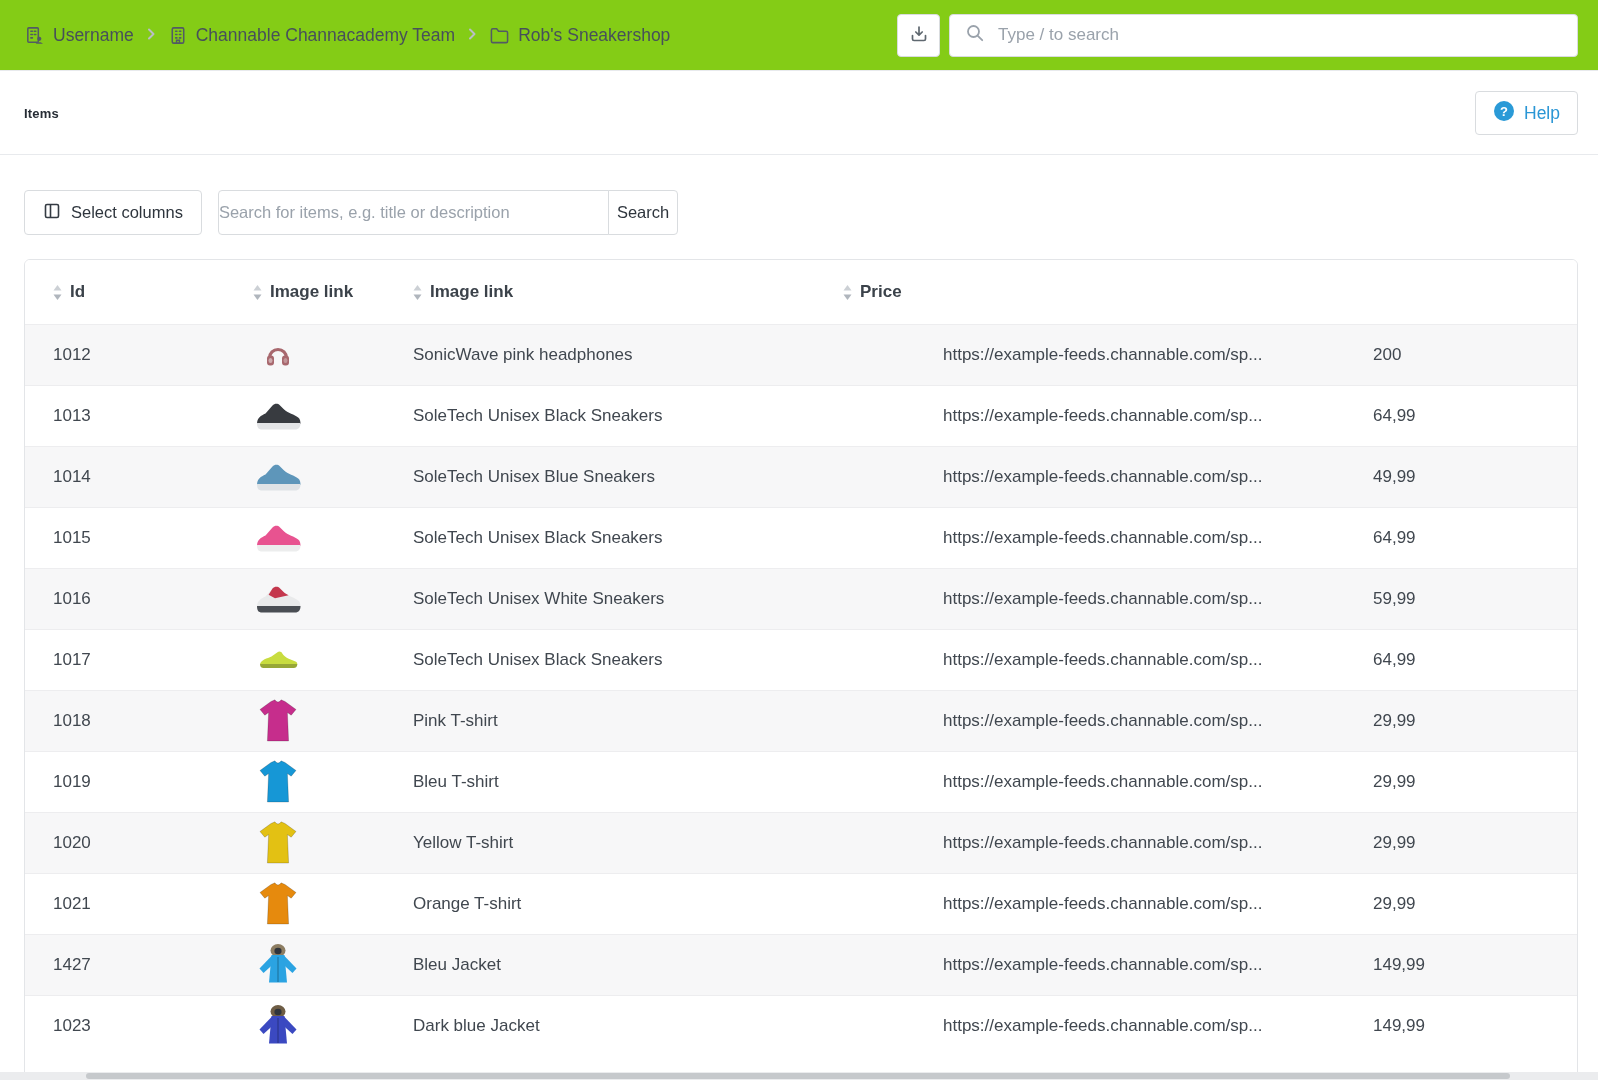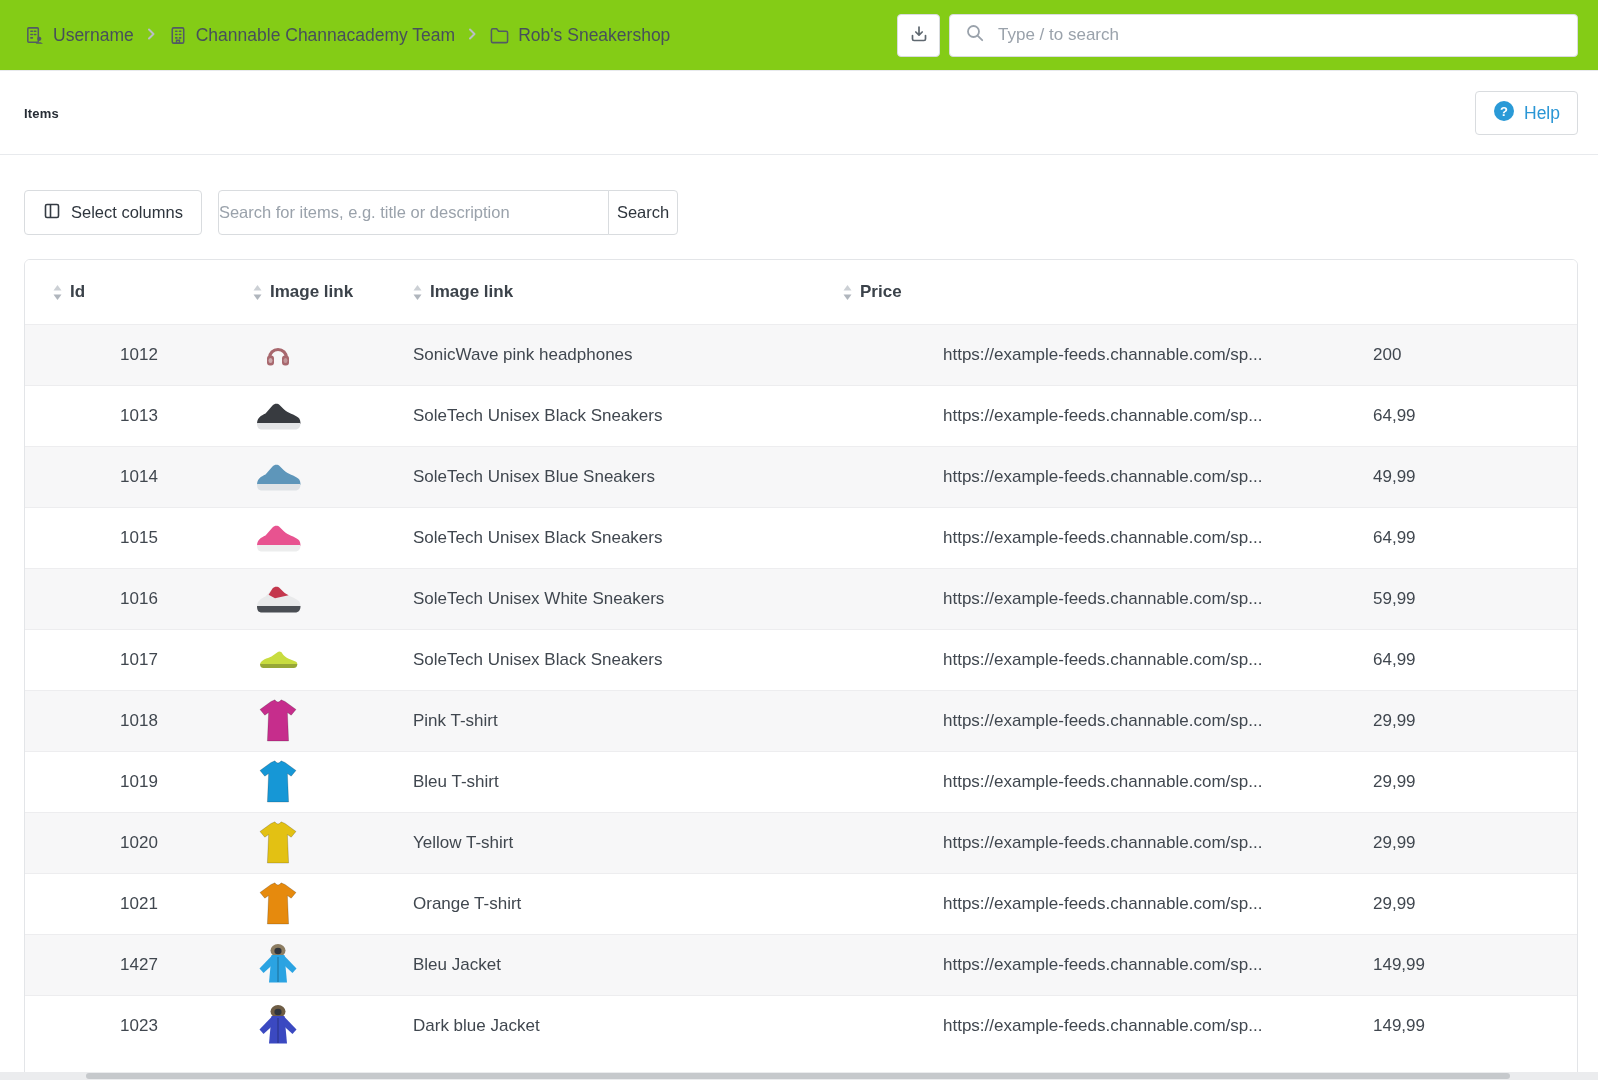--- a/index.html
+++ b/index.html
@@ -38,21 +38,21 @@
 
   
   .table{position:absolute;top:259px;left:24px;width:1554px;height:821px;border:1px solid #e3e5e8;
          border-radius:6px;overflow:hidden;background:#fff;box-sizing:border-box;}
   .t-header{display:flex;height:64px;align-items:center;background:#fff;}
   .th{display:flex;align-items:center;gap:8px;padding-left:28px;box-sizing:border-box;
       font-size:17px;font-weight:600;color:#3b424a;cursor:pointer;}
   .t-row{display:flex;height:61px;align-items:center;border-top:1px solid #ededef;box-sizing:border-box;cursor:pointer;}
   .t-row.striped{background:#f7f7f8;}
   .td{padding-left:28px;box-sizing:border-box;font-size:17px;color:#40474f;white-space:nowrap;overflow:hidden;}
-  .c1{width:200px;text-align:center;} .c2{width:160px;} .c3{width:530px;} .c4{width:430px;} .c5{flex:1;}
+  .c1{width:200px;} .c2{width:160px;} .c3{width:530px;} .c4{width:430px;} .c5{flex:1;}
   .thumb{display:flex;align-items:center;justify-content:center;width:50px;height:50px;}
 
   
   .hscroll{position:absolute;left:0;bottom:0;width:100%;height:8px;background:#ebecee;z-index:5;}
   .hscroll-thumb{position:absolute;left:86px;top:1px;height:6px;width:1424px;background:#c6c9cc;border-radius:3px;cursor:pointer;}
 </style>
 </head>
 <body>
 
 <div class="page">

